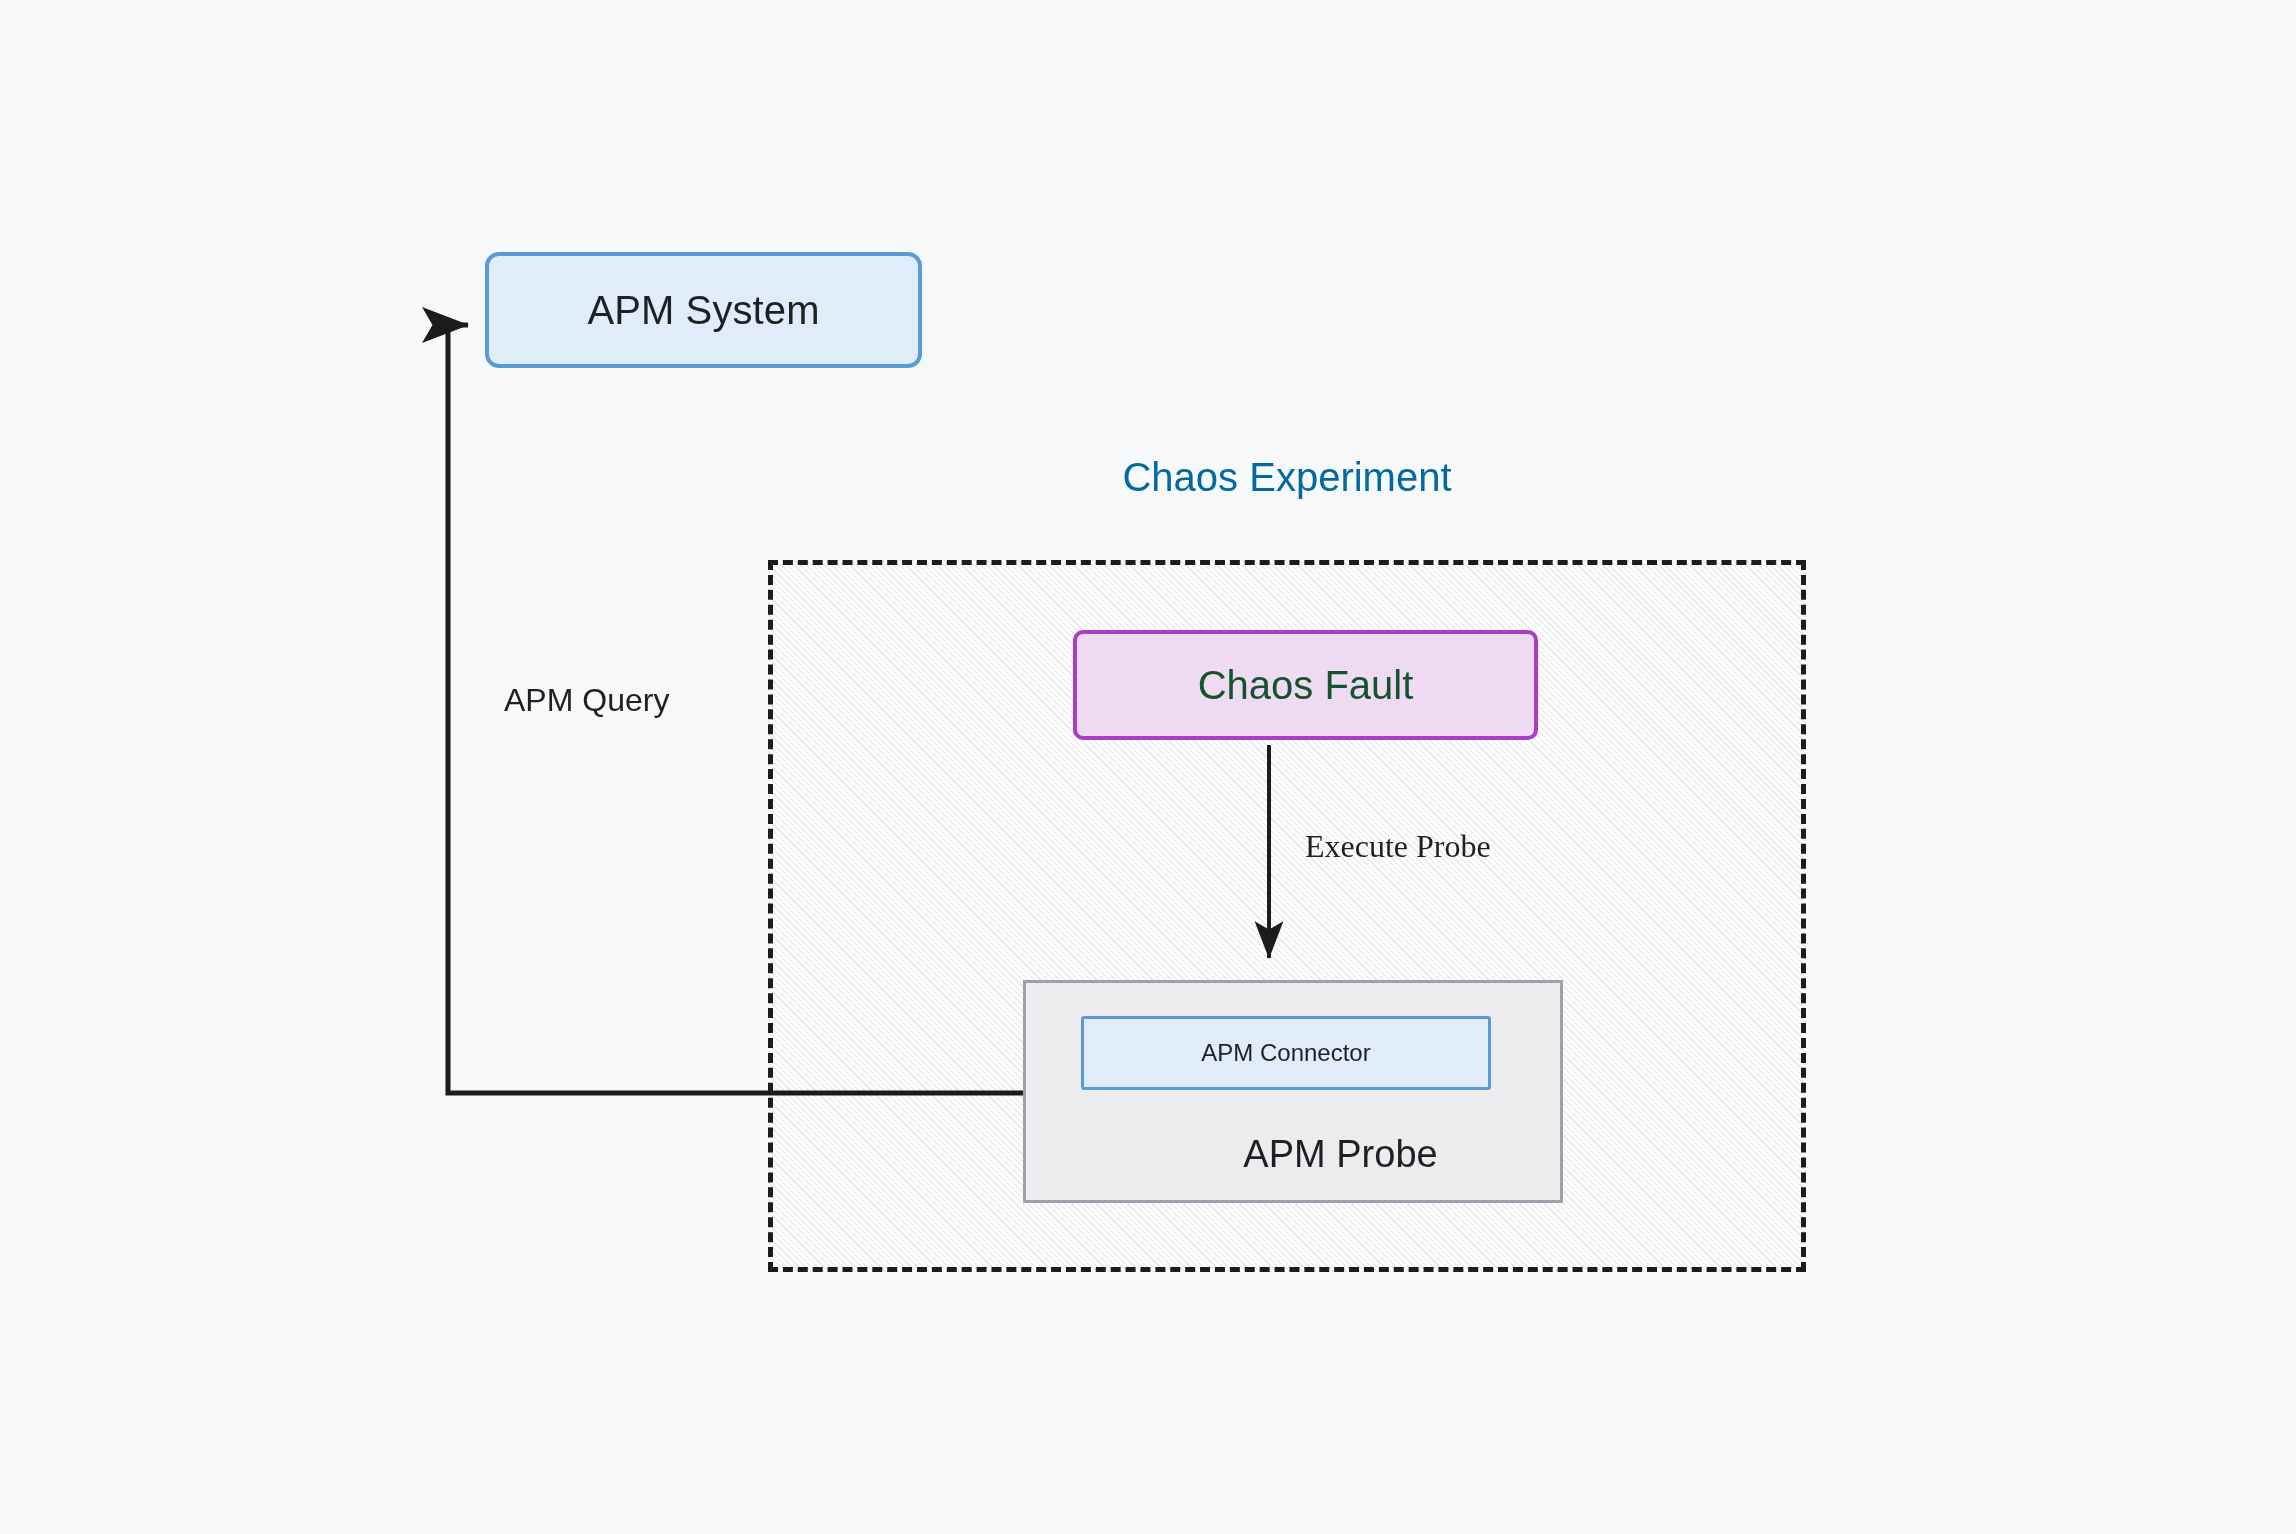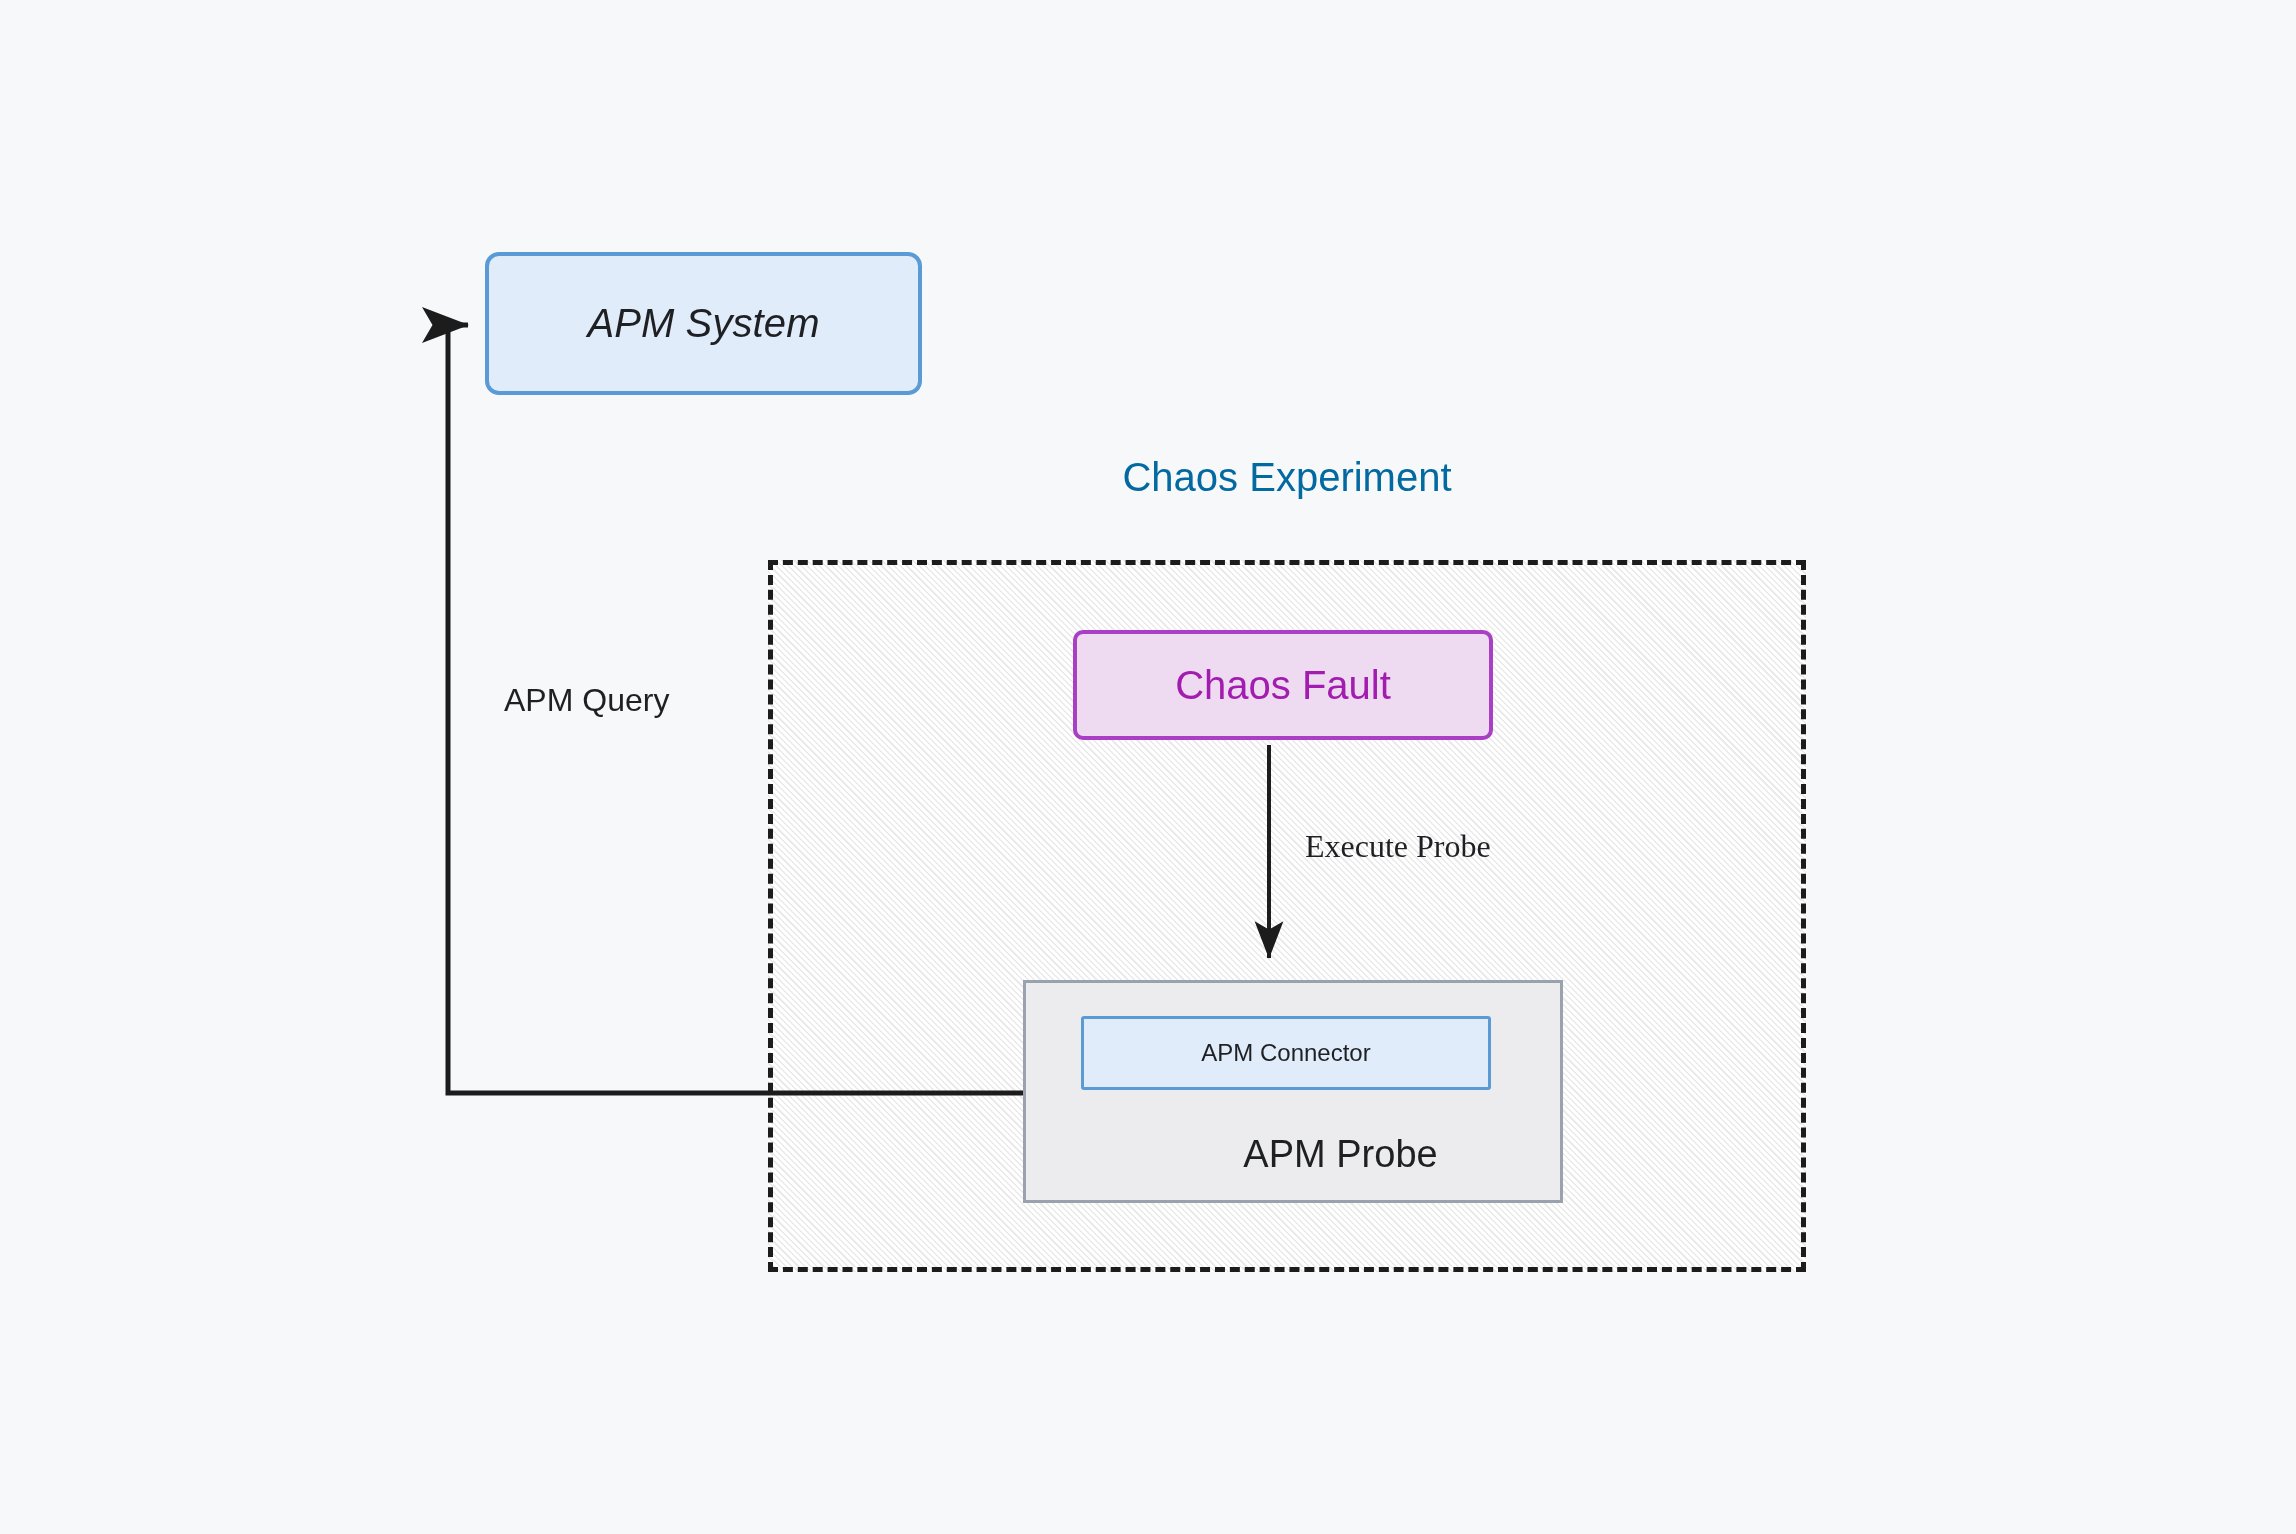--- a/index.html
+++ b/index.html
@@ -28,28 +28,27 @@
     align-items: center;
     justify-content: center;
     text-align: center;
   }
 
   
   #apm-system {
     left: 485px;
     top: 252px;
     width: 437px;
-    height: 143px;
+    height: 116px;
     background: #e1ecfb;
     border: 4px solid #5b9bd5;
     border-radius: 14px;
     font-size: 40px;
     color: #1f2023;
     letter-spacing: .1px;
-    font-style: italic;
   }
 
   
   #chaos-experiment-title {
     position: absolute;
     left: 768px;
     top: 455px;
     width: 1038px;
     text-align: center;
     font-size: 40px;
@@ -67,27 +66,27 @@
     background-image:
       repeating-linear-gradient(45deg,
         rgba(255,255,255,0) 0px, rgba(255,255,255,0) 1.6px,
         #ffffff 1.6px, #ffffff 4.4px);
   }
 
   
   #chaos-fault {
     left: 1073px;
     top: 630px;
-    width: 420px;
+    width: 465px;
     height: 110px;
     background: #eedbf2;
     border: 4px solid #a93fc4;
     border-radius: 10px;
     font-size: 40px;
-    color: #a21caf;
+    color: #14532d;
   }
 
   
   #apm-probe-box {
     position: absolute;
     left: 1023px;
     top: 980px;
     width: 540px;
     height: 223px;
     box-sizing: border-box;

